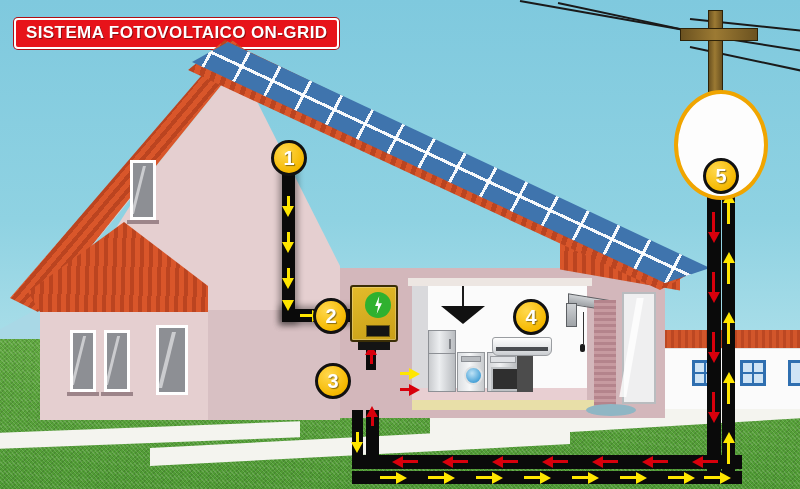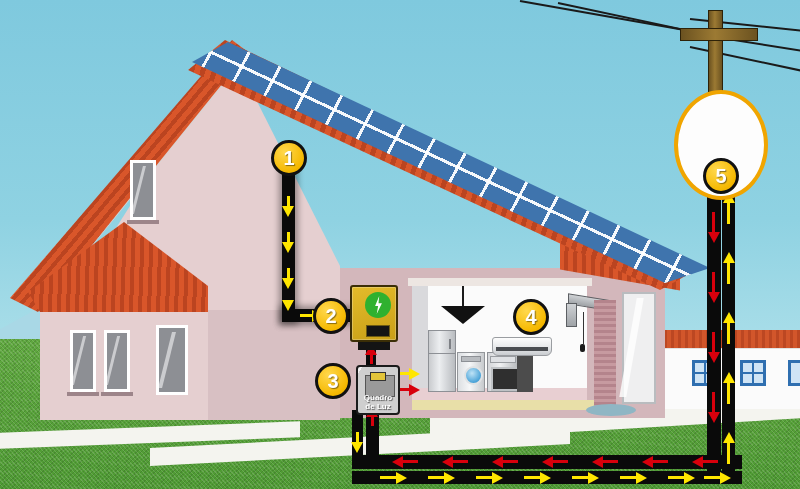--- a/index.html
+++ b/index.html
@@ -293,28 +293,20 @@
            clip-path:polygon(58% 0%, 12% 56%, 46% 56%, 30% 100%, 88% 40%, 50% 40%);"></div>
     </div>
     <div class="abs inv-screen" style="left:14px;top:38px;width:22px;height:10px;"></div>
   </div>
   <div class="abs" style="left:358px;top:341px;width:32px;height:9px;background:#141414;z-index:29;"></div>
 
   <div class="abs cable" style="left:366px;top:344px;width:10px;height:26px;"></div>
   <div class="abs stem-r" style="left:370px;top:352px;width:3px;height:12px;z-index:26;"></div>
   <div class="abs arrR arrow-up-r" style="left:365px;top:344px;z-index:26;"></div>
 
-  <div class="abs" id="quadro" style="left:356px;top:365px;width:44px;height:50px;">
-    <div class="abs q-inner" style="left:7px;top:8px;width:28px;height:20px;"></div>
-    <div class="abs q-chip" style="left:12px;top:5px;width:14px;height:7px;"></div>
-    <div style="position:absolute;left:0;bottom:2px;width:100%;">
-      <div>Quadro</div>
-      <div>de Luz</div>
-    </div>
-  </div>
 
   <div class="abs stem-y" style="left:400px;top:372px;width:11px;height:3px;z-index:31;"></div>
   <div class="abs arrY arrow-right-y" style="left:409px;top:368px;z-index:31;"></div>
   <div class="abs stem-r" style="left:400px;top:388px;width:11px;height:3px;z-index:31;"></div>
   <div class="abs arrR arrow-right-r" style="left:409px;top:384px;z-index:31;"></div>
 
   <div class="badge abs" style="left:315px;top:363px;">3</div>
   <div class="badge abs" style="left:513px;top:299px;">4</div>
 
   <div class="abs cable" style="left:366px;top:410px;width:13px;height:56px;"></div>
@@ -392,14 +384,15 @@
     <div class="abs m-dial" style="left:13px;top:33px;width:8px;height:8px;"></div>
     <div class="abs m-dial" style="left:25px;top:33px;width:8px;height:8px;"></div>
     <div class="abs m-dial" style="left:37px;top:33px;width:8px;height:8px;"></div>
     <div class="abs m-tiny" style="left:8px;top:50px;">kWh</div>
     <div class="abs m-tiny" style="left:40px;top:48px;font-size:7px;font-weight:bold;color:#222;">2</div>
     <div class="abs" style="left:6px;top:56px;width:20px;height:14px;background:#dcdcdc;border:1px solid #999;"></div>
     <div class="abs" style="left:12px;top:72px;width:34px;height:10px;background:#333;border-radius:0 0 5px 5px;"></div>
   </div>
   <div class="badge abs" style="left:703px;top:158px;">5</div>
 
+  <div class="abs" id="title">SISTEMA FOTOVOLTAICO ON-GRID</div>
 
 </div>
 
 </body></html>

